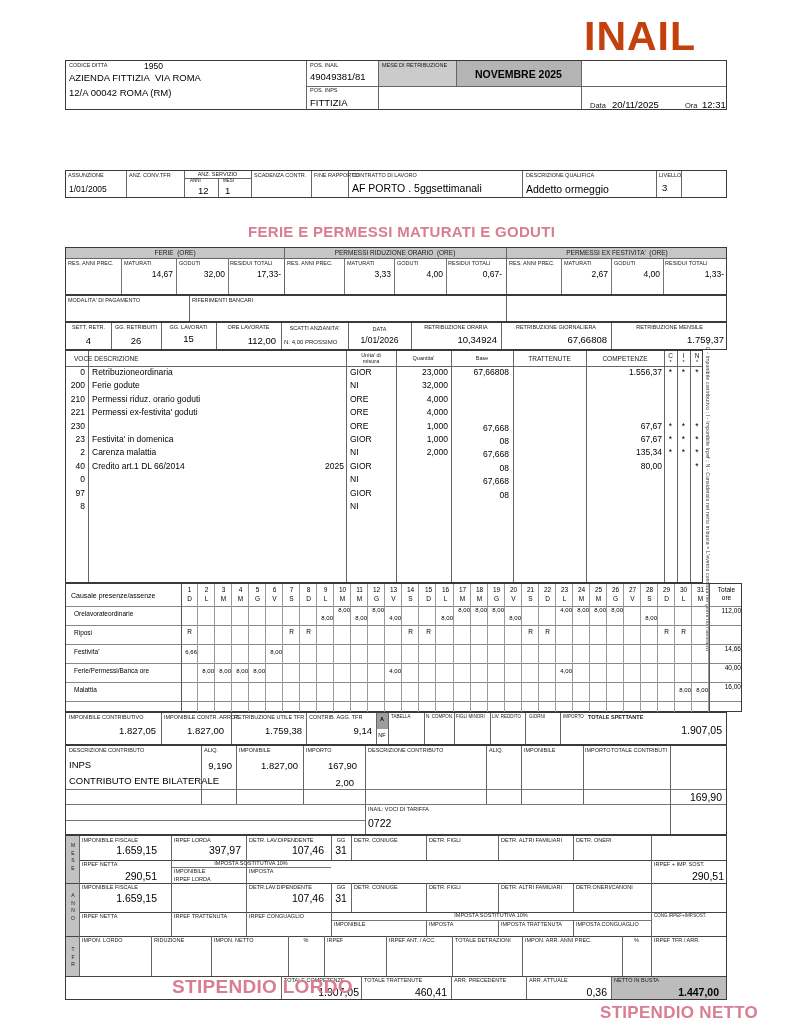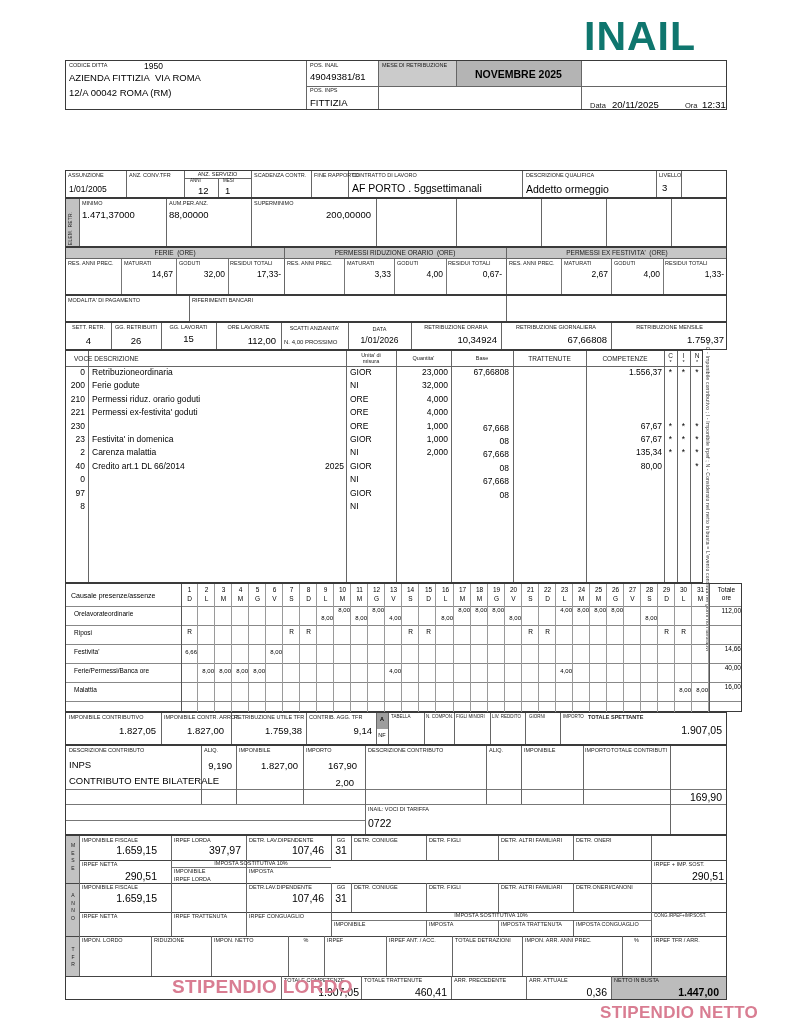--- a/index.html
+++ b/index.html
@@ -77,21 +77,21 @@
       649px 1px,160px 1px,662px 1px,649px 1px,320px 1px,662px 1px,662px 1px,
       13px 140px,117px 25px}
   .dh{position:absolute;top:1px;width:17px;height:20px;text-align:center;font-size:6.5px;line-height:1.45}
   .dh span{display:block}
 </style>
 </head>
 <body>
 
 <div id="page">
 
-  <span class="t bd" style="left:584px;top:16px;font-size:41px;color:#0f766e;letter-spacing:1px">INAIL</span>
+  <span class="t bd" style="left:584px;top:16px;font-size:41px;color:#c2410c;letter-spacing:1px">INAIL</span>
 
   <div class="band" id="bA" style="left:65px;top:60px;width:662px;height:50px">
     <span class="t s5 lb" style="left:3px;top:2px">CODICE DITTA</span>
     <span class="t s8" style="left:78px;top:1px">1950</span>
     <span class="t s9" style="left:3px;top:12px">AZIENDA FITTIZIA&nbsp; VIA ROMA</span>
     <span class="t s9" style="left:3px;top:27px">12/A 00042 ROMA (RM)</span>
     <span class="t s5 lb" style="left:244px;top:2px">POS. INAIL</span>
     <span class="t s9" style="left:244px;top:11px">49049381/81</span>
     <span class="t s5 lb" style="left:316px;top:2px">MESE DI RETRIBUZIONE</span>
     <span class="t s10 bd ce" style="left:390px;top:8px;width:125px">NOVEMBRE 2025</span>
@@ -117,29 +117,21 @@
     <span class="t s5 lb" style="left:188px;top:2px">SCADENZA CONTR.</span>
     <span class="t s5 lb" style="left:248px;top:2px">FINE RAPPORTO</span>
     <span class="t s5 lb" style="left:286px;top:2px">CONTRATTO DI LAVORO</span>
     <span class="t s10" style="left:286px;top:12px">AF PORTO . 5ggsettimanali</span>
     <span class="t s5 lb" style="left:460px;top:2px">DESCRIZIONE QUALIFICA</span>
     <span class="t s10" style="left:460px;top:13px">Addetto ormeggio</span>
     <span class="t s5 lb" style="left:593px;top:2px">LIVELLO</span>
     <span class="t s9" style="left:596px;top:12px">3</span>
   </div>
 
-  <div class="band" id="bE" style="left:65px;top:198px;width:662px;height:49px">
-    <span class="t vrot lb" style="left:3px;top:4px;height:42px">ELEM. RETR.</span>
-    <span class="t s5 lb" style="left:16px;top:2px">MINIMO</span>
-    <span class="t s9" style="left:16px;top:11px">1.471,37000</span>
-    <span class="t s5 lb" style="left:103px;top:2px">AUM.PER.ANZ.</span>
-    <span class="t s9" style="left:103px;top:11px">88,00000</span>
-    <span class="t s5 lb" style="left:188px;top:2px">SUPERMINIMO</span>
-    <span class="t s9 ra" style="left:188px;top:11px;width:117px">200,00000</span>
-  </div>
+  <span class="t pink" style="left:248px;top:224px;font-size:15px">FERIE E PERMESSI MATURATI E GODUTI</span>
 
   <div class="band" id="bF" style="left:65px;top:247px;width:662px;height:48px">
     <span class="t s6 ce lb" style="left:0;top:2px;width:218px">FERIE&nbsp; (ORE)</span>
     <span class="t s6 ce lb" style="left:218px;top:2px;width:222px">PERMESSI RIDUZIONE ORARIO&nbsp; (ORE)</span>
     <span class="t s6 ce lb" style="left:440px;top:2px;width:222px">PERMESSI EX FESTIVITA'&nbsp; (ORE)</span>
     <span class="t s5 lb" style="left:2px;top:13px">RES. ANNI PREC.</span>
     <span class="t s5 lb" style="left:58px;top:13px">MATURATI</span>
     <span class="t s5 lb" style="left:113px;top:13px">GODUTI</span>
     <span class="t s5 lb" style="left:164px;top:13px">RESIDUI TOTALI</span>
     <span class="t s8 ra" style="left:55px;top:22px;width:52px">14,67</span>

